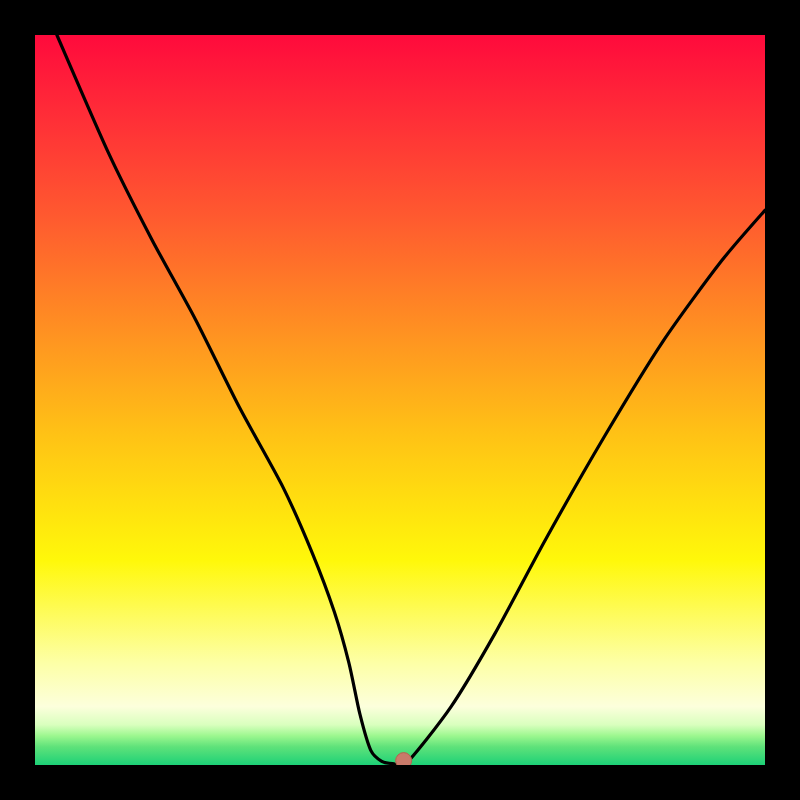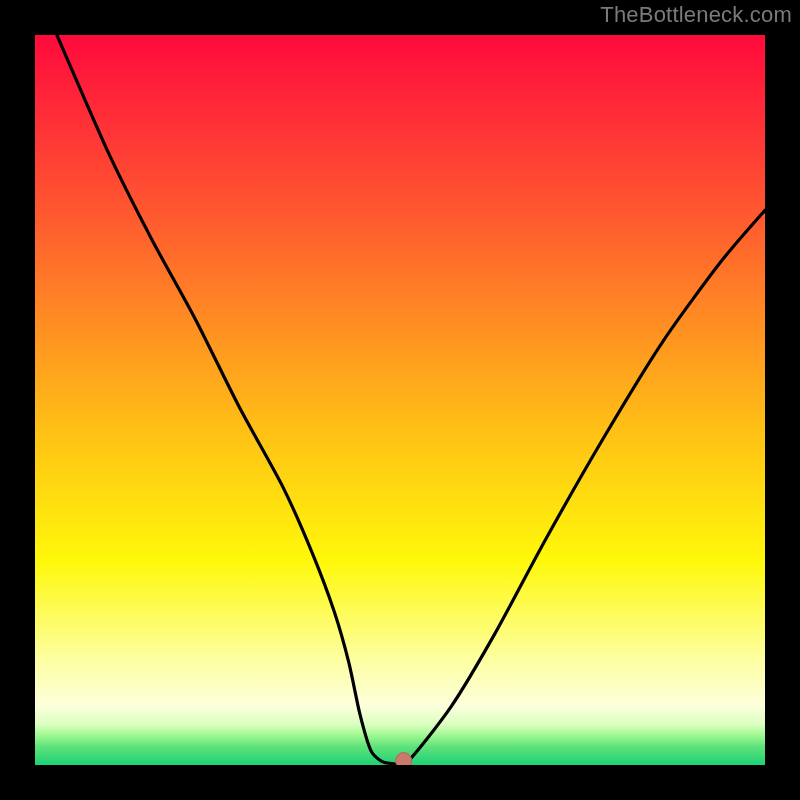--- a/index.html
+++ b/index.html
@@ -65,21 +65,20 @@
     letter-spacing: 0.2px;
     font-weight: 400;
     user-select: none;
   }
 </style>
 </head>
 <body>
 
 <div class="frame">
 
-  <div class="watermark">TheBottleneck.com</div>
 
   <div class="plot-area">
     <div class="gradient"></div>
     <svg class="curve" viewBox="0 0 730 730" preserveAspectRatio="none">
       <path id="curve-path" fill="none" stroke="#000000" stroke-width="3.2" stroke-linecap="round" stroke-linejoin="round" d="M 21.90 0.00 C 28.29 14.60, 61.14 91.25, 73.00 116.80 C 84.86 142.35, 105.85 183.41, 116.80 204.40 C 127.75 225.39, 149.65 263.71, 160.60 284.70 C 171.55 305.69, 193.45 351.31, 204.40 372.30 C 215.35 393.29, 239.08 434.35, 248.20 452.60 C 257.32 470.85, 271.01 502.79, 277.40 518.30 C 283.79 533.81, 294.74 563.01, 299.30 576.70 C 303.86 590.39, 310.71 615.02, 313.90 627.80 C 317.09 640.57, 322.11 667.95, 324.85 678.90 C 327.59 689.85, 333.06 709.47, 335.80 715.40 C 338.54 721.33, 344.01 724.71, 346.75 726.35 C 349.49 727.99, 354.51 728.45, 357.70 728.54 C 360.89 728.63, 365.00 734.20, 372.30 727.08 C 379.60 719.96, 405.15 687.66, 416.10 671.60 C 427.05 655.54, 448.04 619.59, 459.90 598.60 C 471.76 577.61, 497.31 528.34, 511.00 503.70 C 524.69 479.06, 554.80 426.14, 569.40 401.50 C 584.00 376.86, 613.20 328.50, 627.80 306.60 C 642.40 284.70, 673.42 242.73, 686.20 226.30 C 698.97 209.88, 724.52 181.59, 730.00 175.20"></path>
       <circle id="marker-dot" r="8" fill="#c97a6a" stroke="#b5634f" stroke-width="1" cx="368.65" cy="725.62"></circle>
     </svg>
   </div>
 </div>
 

